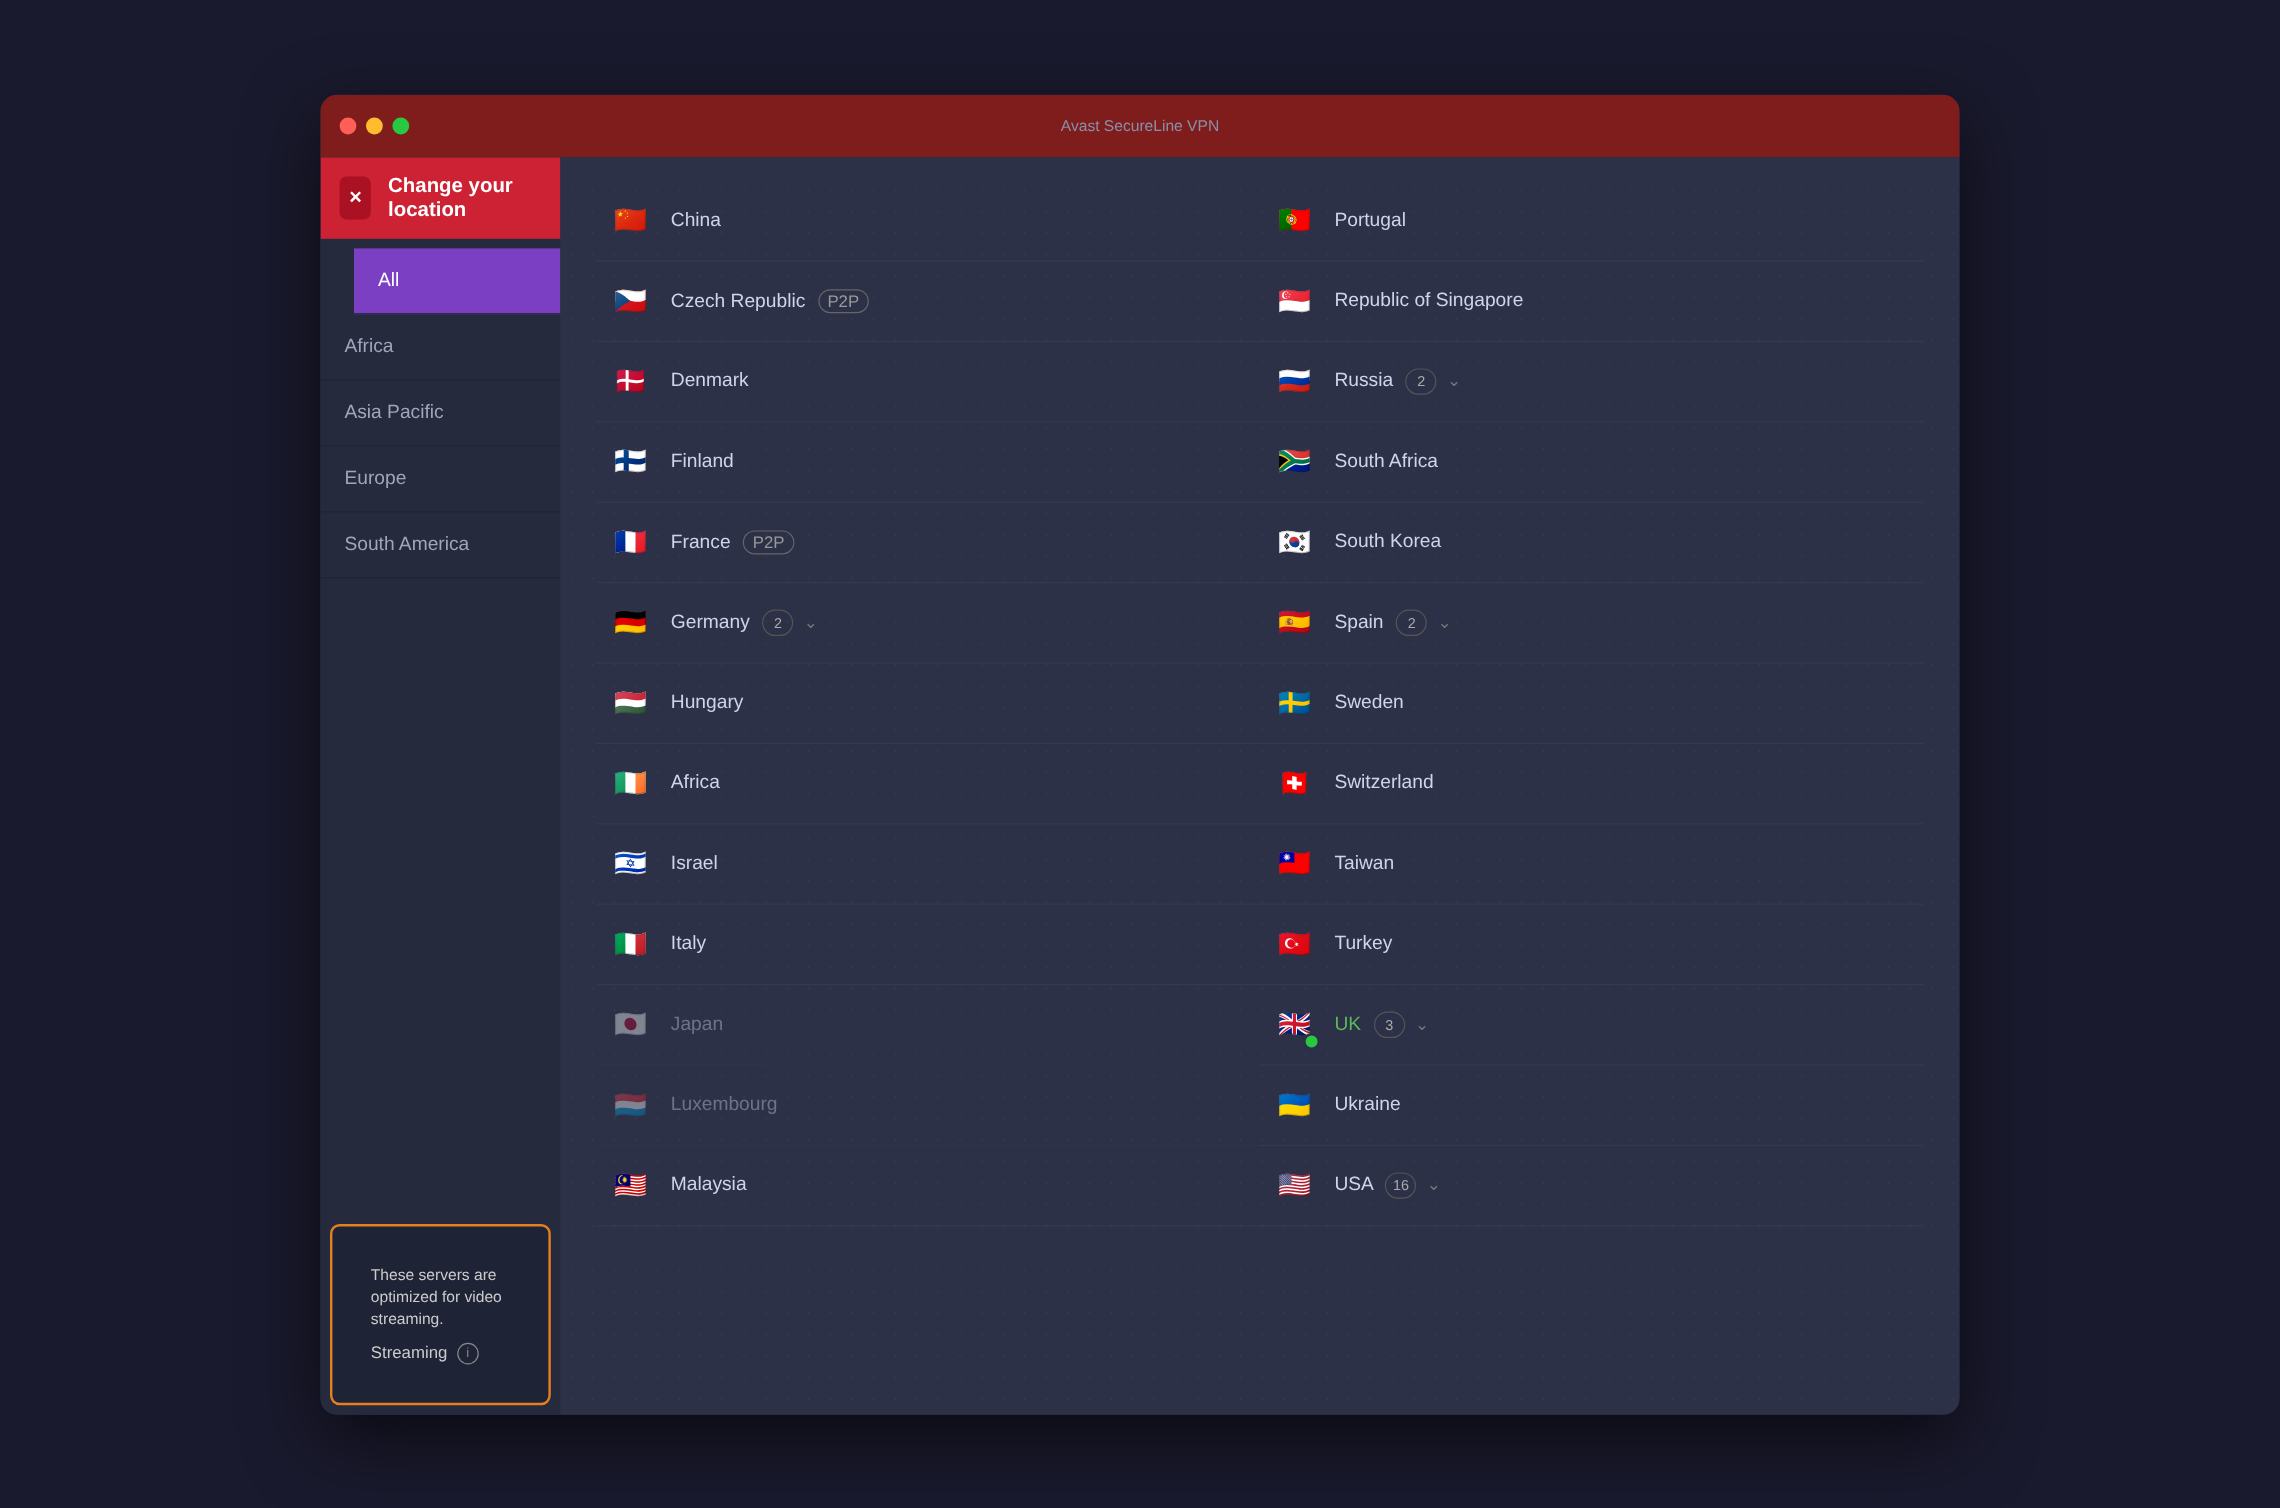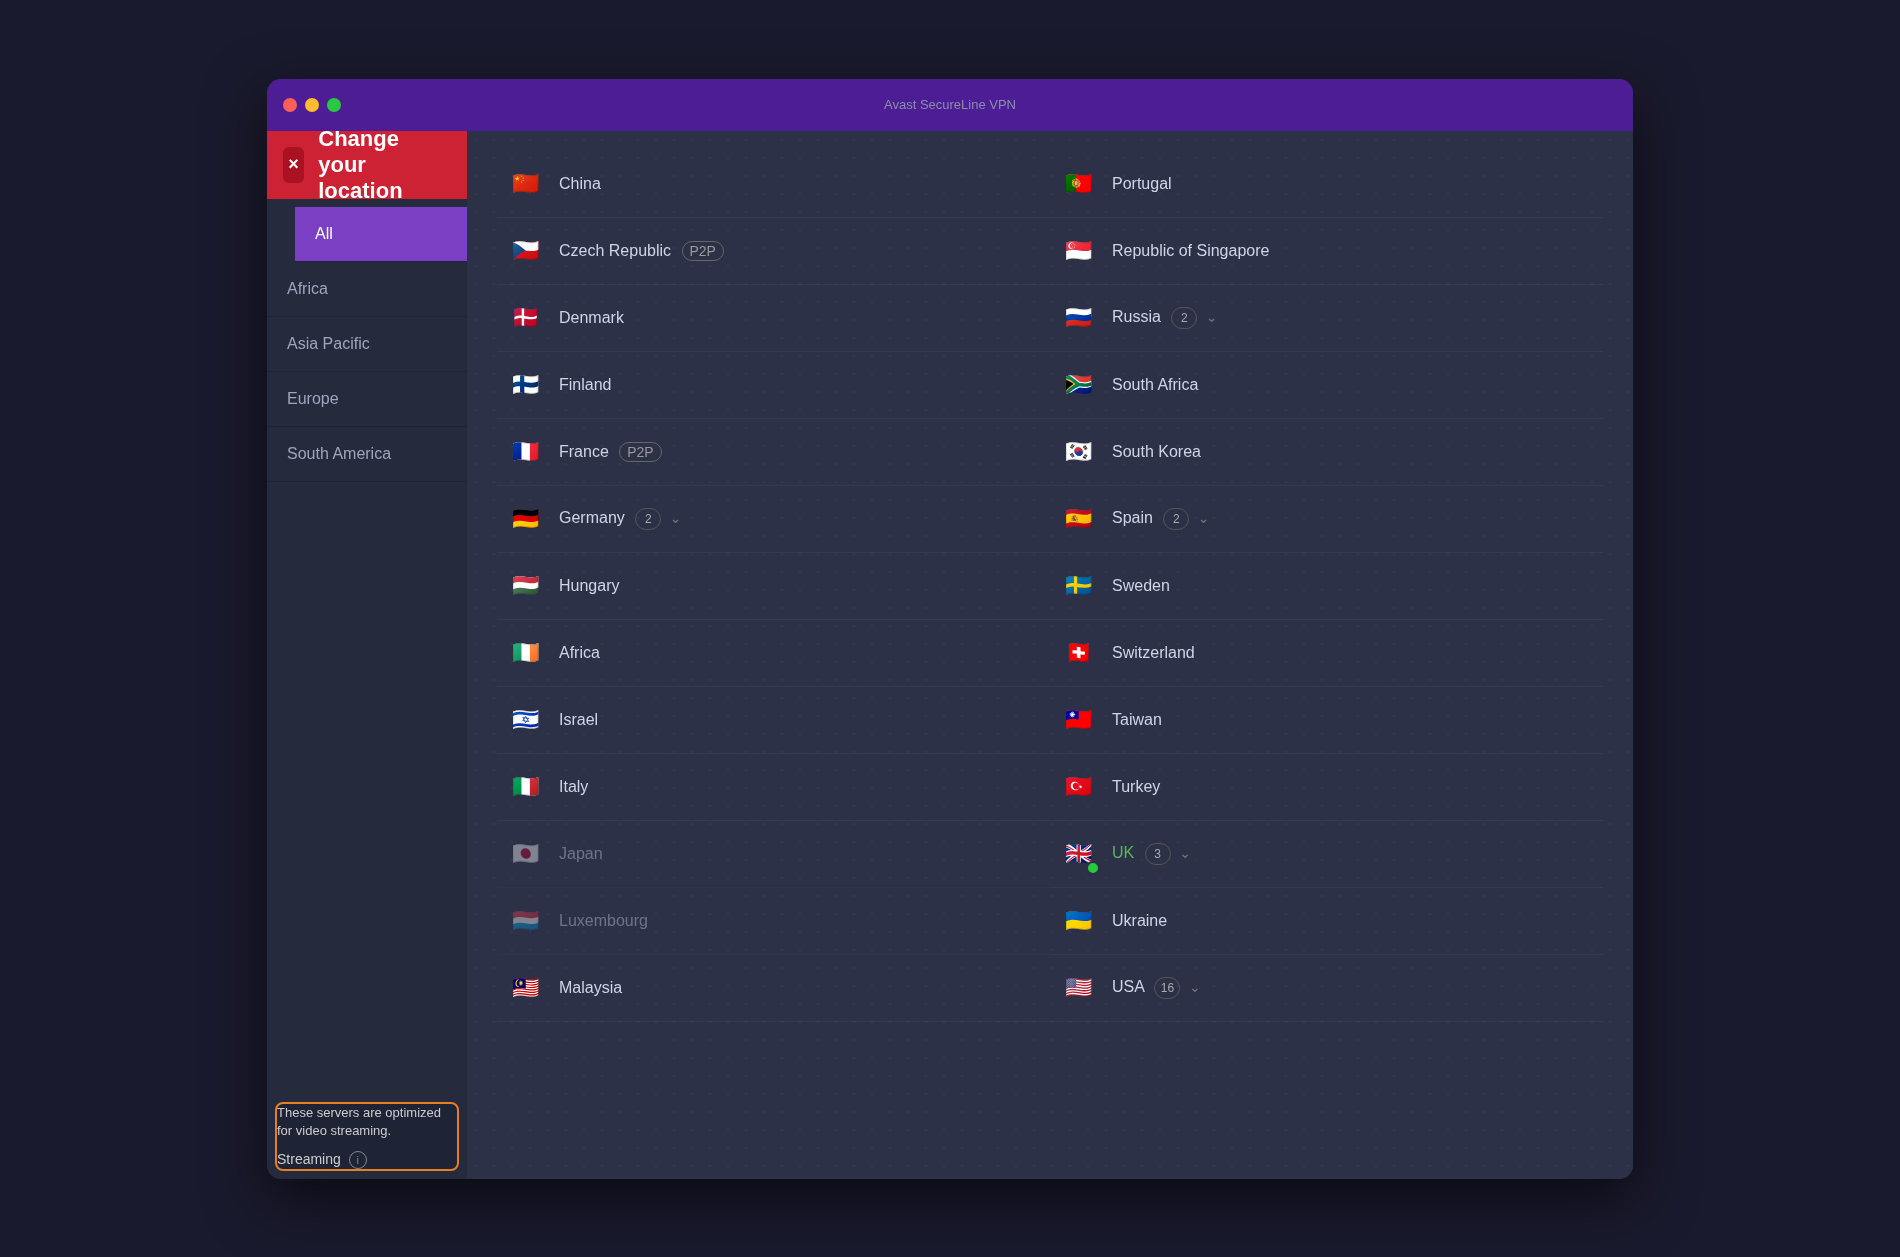--- a/index.html
+++ b/index.html
@@ -19,21 +19,21 @@
       background: #2c3147;
       border-radius: 14px;
       box-shadow: 0 20px 60px rgba(0,0,0,0.6);
       overflow: hidden;
       display: flex;
       flex-direction: column;
     }
 
     .titlebar {
       height: 52px;
-      background: #4c1d95;
+      background: #7f1d1d;
       display: flex;
       align-items: center;
       justify-content: center;
       position: relative;
       flex-shrink: 0;
     }
     .titlebar-buttons {
       position: absolute;
       left: 16px;
       display: flex;
@@ -85,21 +85,21 @@
       display: flex;
       align-items: center;
       justify-content: center;
       cursor: pointer;
       color: white;
       font-size: 18px;
       font-weight: bold;
     }
     .header-title {
       color: white;
-      font-size: 22px;
+      font-size: 17px;
       font-weight: 600;
     }
 
     .sidebar-nav {
       flex: 1;
       padding-top: 8px;
     }
     .sidebar-item {
       padding: 18px 20px;
       color: #a0a5bc;
@@ -110,21 +110,21 @@
     .sidebar-item.active {
       background: #7b3fc4;
       color: white;
       margin-left: 28px;
     }
 
     .tooltip-area {
       border: 2px solid #e67e22;
       border-radius: 8px;
       margin: 8px;
-      padding: 0;
+      padding: 32px;
       background: #1e2336;
     }
     .tooltip-text {
       color: #ccc;
       font-size: 13px;
       line-height: 1.4;
       margin-bottom: 10px;
     }
     .streaming-row {
       display: flex;

